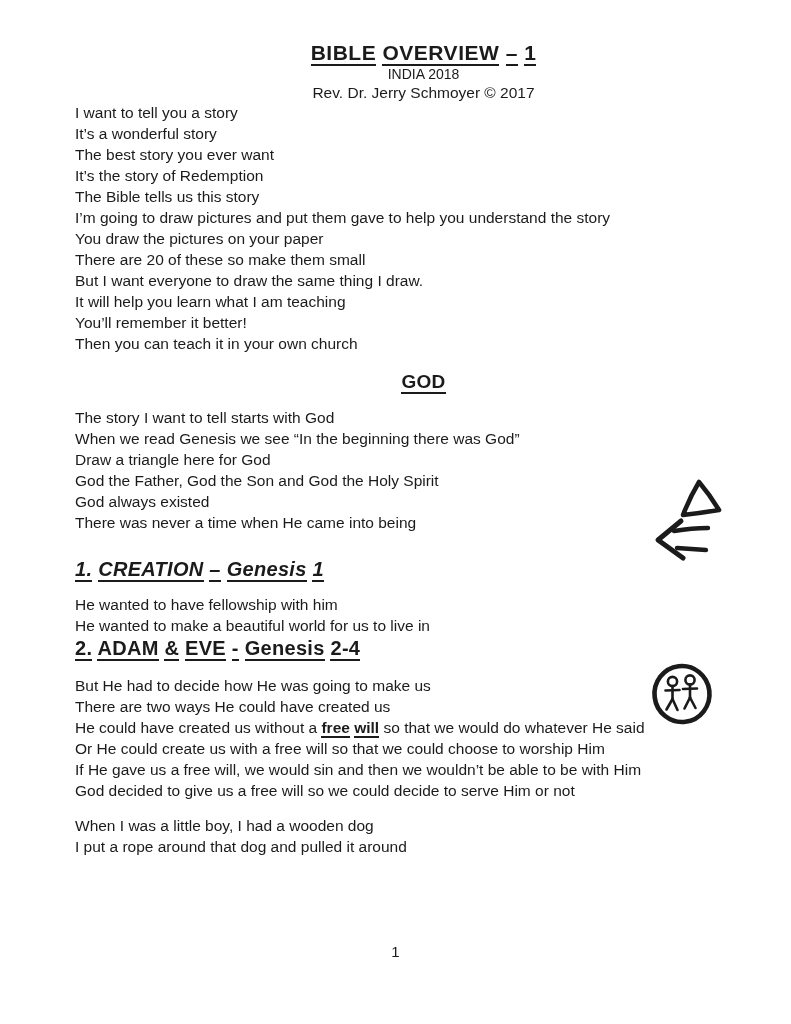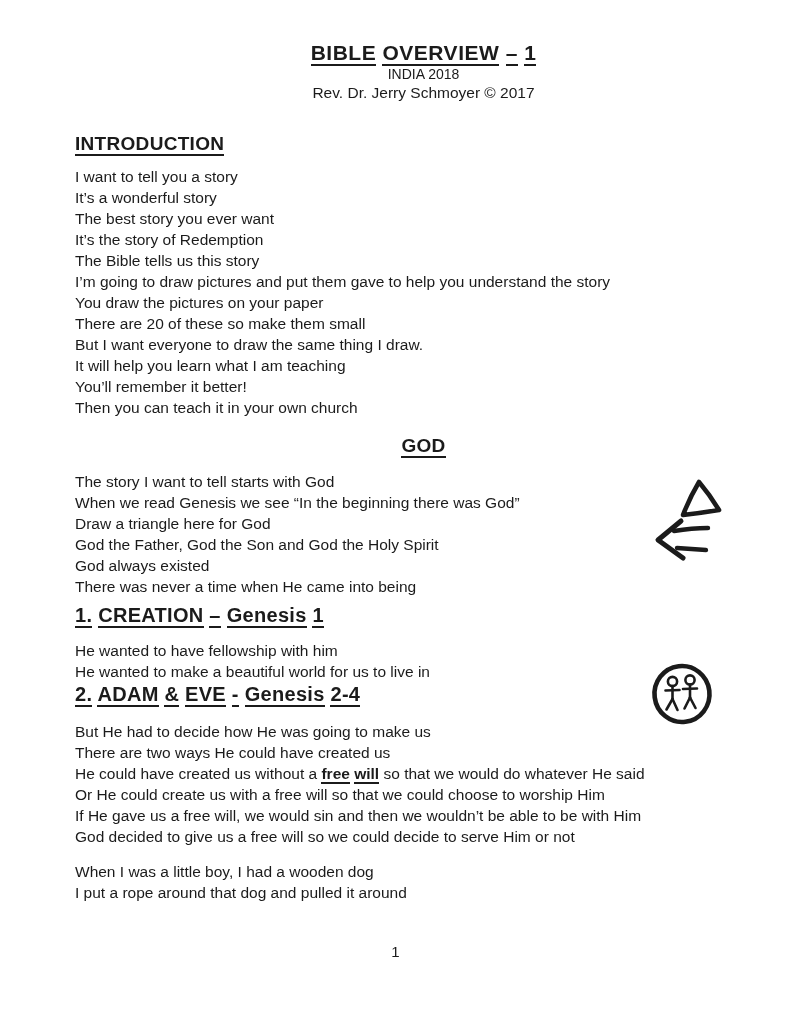--- a/index.html
+++ b/index.html
@@ -27,21 +27,21 @@
   }
   .doc-event { font-size: 14px; line-height: 17px; }
   .doc-author { font-size: 15.5px; line-height: 19px; }
 
   h2 { margin: 0; font-weight: bold; }
   .sec-heading { font-size: 19px; line-height: 24px; letter-spacing: 0.3px; }
   .num-heading { font-size: 20px; line-height: 25px; letter-spacing: 0.3px; }
 
   #intro-heading    { margin-top: 30px; margin-bottom: 10px; }
   #god-heading      { margin-top: 16px; margin-bottom: 13px; text-align: center; }
-  #creation-heading { margin-top: 6px; margin-bottom: 12px; }
+  #creation-heading { margin-top: 24px; margin-bottom: 12px; font-style: italic; }
   #adam-heading     { margin-top: 0;    margin-bottom: 14px; }
   .para2 { margin-top: 14px; }
 
   .line { white-space: nowrap; }
 
   
   .uw { border-bottom: 2.5px solid currentColor; }
   .emph { font-weight: bold; }
   .emph .uw { border-bottom-width: 2px; }
 
@@ -64,21 +64,20 @@
 <div class="page">
   <div class="content">
 
     <header class="doc-header">
       <h1 class="doc-title"><span class="uw">BIBLE</span> <span class="uw">OVERVIEW</span> <span class="uw">–</span> <span class="uw">1</span></h1>
       <div class="doc-event">INDIA 2018</div>
       <div class="doc-author">Rev. Dr. Jerry Schmoyer © 2017</div>
     </header>
 
     <section>
-      <h2 id="intro-heading" class="sec-heading"><span class="uw">INTRODUCTION</span></h2>
       <div class="line">I want to tell you a story</div>
       <div class="line">It’s a wonderful story</div>
       <div class="line">The best story you ever want</div>
       <div class="line">It’s the story of Redemption</div>
       <div class="line">The Bible tells us this story</div>
       <div class="line">I’m going to draw pictures and put them gave to help you understand the story</div>
       <div class="line">You draw the pictures on your paper</div>
       <div class="line">There are 20 of these so make them small</div>
       <div class="line">But I want everyone to draw the same thing I draw.</div>
       <div class="line">It will help you learn what I am teaching</div>

